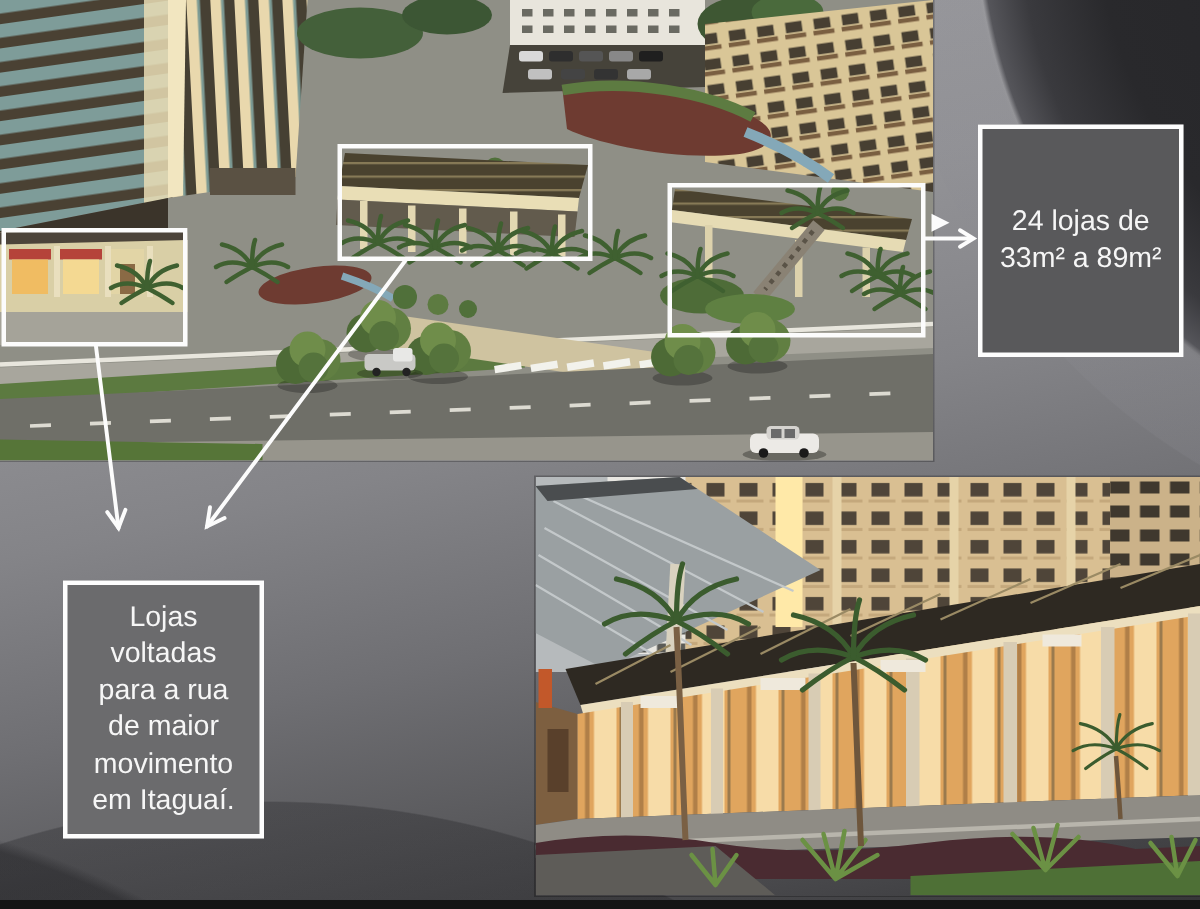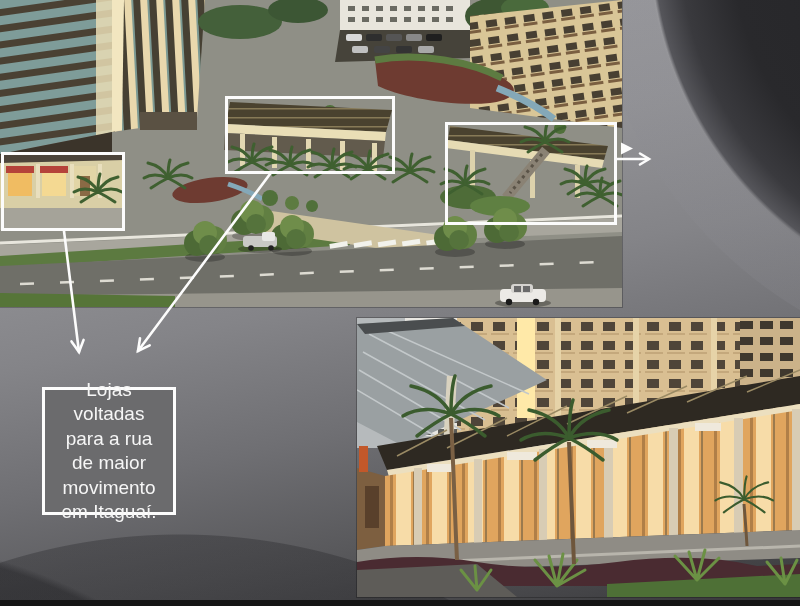--- a/index.html
+++ b/index.html
@@ -20,21 +20,21 @@
   .hl1{left:1px;top:152px;width:124px;height:79px;}
   .hl2{left:225px;top:96px;width:170px;height:78px;}
   .hl3{left:445px;top:122px;width:172px;height:103px;}
   .arrows{position:absolute;left:0;top:0;width:800px;height:606px;pointer-events:none;}
   .callout{
     position:absolute;border:3px solid #fdfdfd;box-sizing:border-box;
     display:flex;align-items:center;justify-content:center;text-align:center;
     color:#f6f6f6;
   }
   .callout-text{white-space:pre-line;font-size:19px;line-height:1.29;}
-  .callout-left{left:42px;top:387px;width:134px;height:128px;background:#6b6b6d;text-align:center;}
+  .callout-left{left:42px;top:387px;width:134px;height:172px;background:#6b6b6d;text-align:center;}
   .callout-right{left:652px;top:83px;width:137px;height:155px;background:#59595b;}
   .bottom-bar{position:absolute;left:0;top:600px;width:800px;height:6px;background:#151515;}
 </style>
 </head>
 <body>
 
 <div class="slide">
 
   <div class="img-wrap aerial">
     <svg width="622" height="307" viewBox="0 0 622 307">
@@ -382,15 +382,19 @@
 
   <div class="callout callout-left">
     <div class="callout-text">Lojas
 voltadas
 para a rua
 de maior
 movimento
 em Itaguaí.</div>
   </div>
 
+  <div class="callout callout-right">
+    <div class="callout-text">24 lojas de
+33m² a 89m²</div>
+  </div>
 
   <div class="bottom-bar"></div>
 </div>
 
 </body></html>

